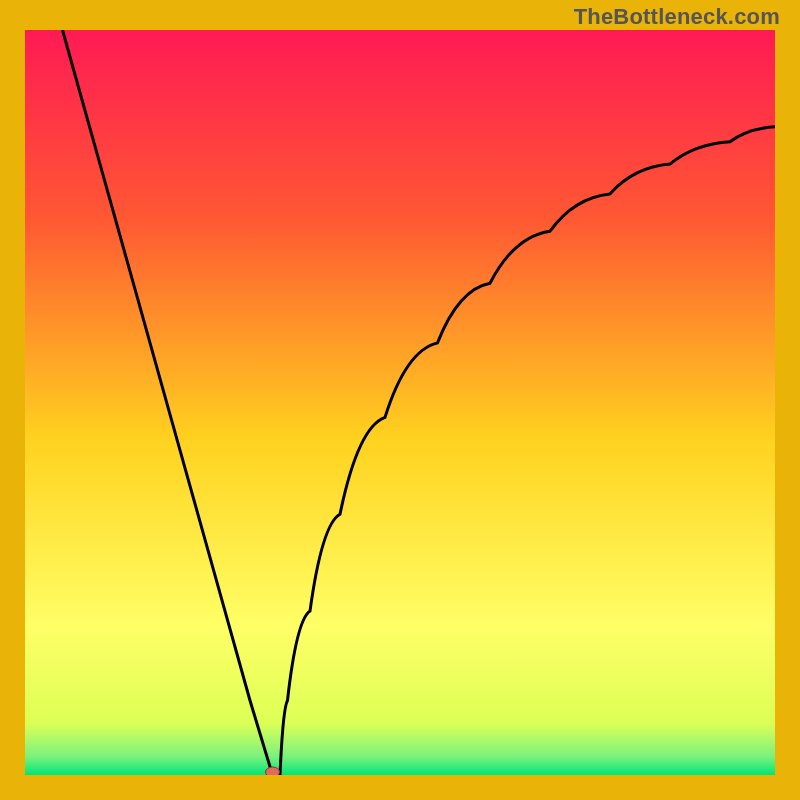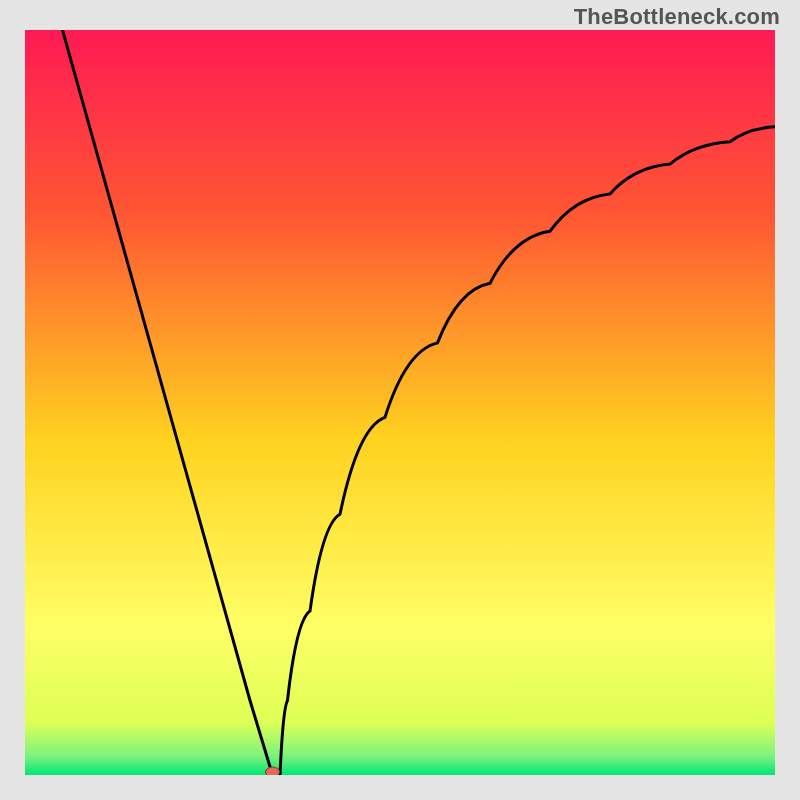--- a/index.html
+++ b/index.html
@@ -8,21 +8,21 @@
     width: 800px;
     height: 800px;
     background: #000;
     font-family: Arial, Helvetica, sans-serif;
     overflow: hidden;
   }
   .frame {
     position: relative;
     width: 800px;
     height: 800px;
-    background: #e5e5e5;
+    background: #eab308;
   }
   .watermark {
     position: absolute;
     top: 4px;
     right: 20px;
     color: #555;
     font-size: 22px;
     font-weight: 600;
     letter-spacing: 0.2px;
     user-select: none;

